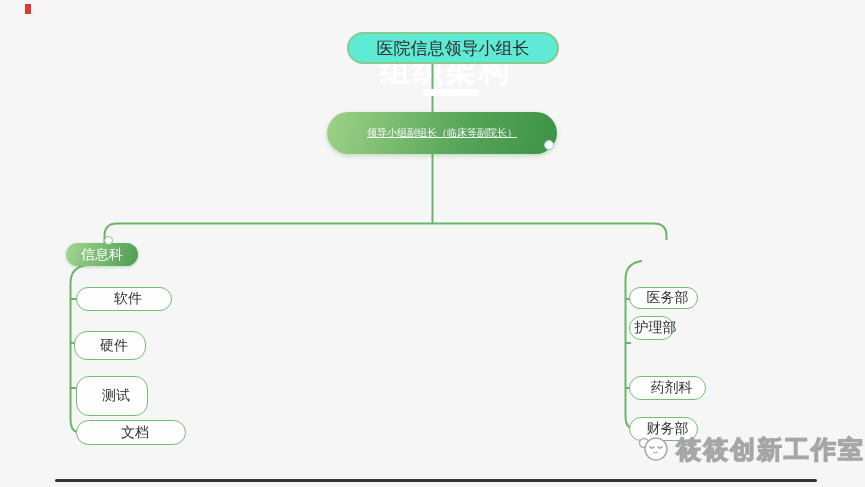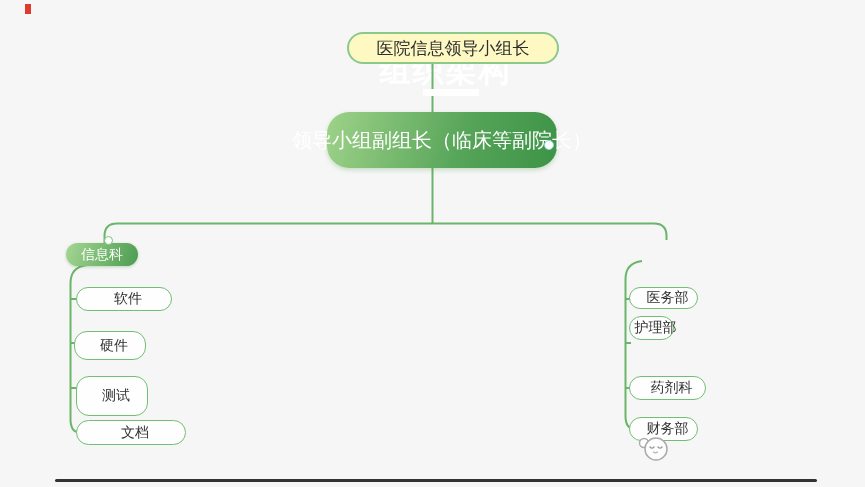--- a/index.html
+++ b/index.html
@@ -8,25 +8,25 @@
   .red-mark{position:absolute;left:25px;top:4px;width:6px;height:10px;background:#e03a2e;z-index:7;}
 
   .ghost-title{position:absolute;left:333px;top:50px;width:225px;text-align:center;
     font-size:31px;font-weight:bold;letter-spacing:2px;color:rgba(255,255,255,0.96);z-index:1;}
   .ghost-underline{position:absolute;left:423px;top:89px;width:56px;height:7px;background:#ffffff;z-index:3;}
 
   .connectors{position:absolute;left:0;top:0;z-index:2;}
 
   .node{position:absolute;display:flex;align-items:center;justify-content:center;
     box-sizing:border-box;z-index:4;white-space:nowrap;}
-  .root{left:347px;top:32px;width:212px;height:32px;background:#fef9c3;
+  .root{left:347px;top:32px;width:212px;height:32px;background:#5eead4;
     border:2px solid #8bc98b;border-radius:17px;font-size:17px;color:#2d2d2d;}
-  .deputy{left:327px;top:112px;width:230px;height:56px;border-radius:22px;
+  .deputy{left:327px;top:112px;width:230px;height:42px;border-radius:22px;
     background:linear-gradient(105deg,#9ed289 0%,#55a458 60%,#3d9347 100%);
-    color:#ffffff;font-size:20px;box-shadow:0 2px 4px rgba(60,140,60,0.25);}
+    color:#ffffff;font-size:10px;box-shadow:0 2px 4px rgba(60,140,60,0.25);text-decoration:underline;}
   .branch{border-radius:12px;color:#ffffff;font-size:14px;
     background:linear-gradient(110deg,#a5d693 0%,#4c9c51 100%);
     box-shadow:0 1px 3px rgba(60,140,60,0.3);}
   .b-left{left:66px;top:243px;width:72px;height:23px;}
   .b-right{left:624px;top:239px;width:116px;height:23px;}
   .leaf{background:#fdfefd;border:1.5px solid #74bd74;border-radius:13px;
     font-size:14px;color:#2f2f2f;padding-left:8px;}
 
   .dot{position:absolute;border-radius:50%;background:#ffffff;box-sizing:border-box;z-index:5;}
   .deputy-dot{left:544px;top:140px;width:10px;height:10px;border:1.5px solid #93d2dc;}
@@ -87,17 +87,18 @@
   <div class="node leaf" style="left:629px;top:417px;width:69px;height:24px;">财务部</div>
 
   <div class="watermark">
     <svg class="wm-icon" viewBox="0 0 38 34">
       <circle cx="8" cy="11" r="4.5" fill="#fdfdfd" stroke="#ababab" stroke-width="1.4"></circle>
       <circle cx="20" cy="17" r="11" fill="#fdfdfd" stroke="#ababab" stroke-width="1.5"></circle>
       <path d="M14 15 q2 2.2 4 0" stroke="#9a9a9a" stroke-width="1.4" fill="none" stroke-linecap="round"></path>
       <path d="M22 15 q2 2.2 4 0" stroke="#9a9a9a" stroke-width="1.4" fill="none" stroke-linecap="round"></path>
       <path d="M17.5 20 q2 1.6 4 0" stroke="#b5b5b5" stroke-width="1.2" fill="none" stroke-linecap="round"></path>
     </svg>
+    <span class="wm-text">筱筱创新工作室</span>
   </div>
 
   <div class="bottom-line"></div>
 
 </div>
 
 </body></html>

